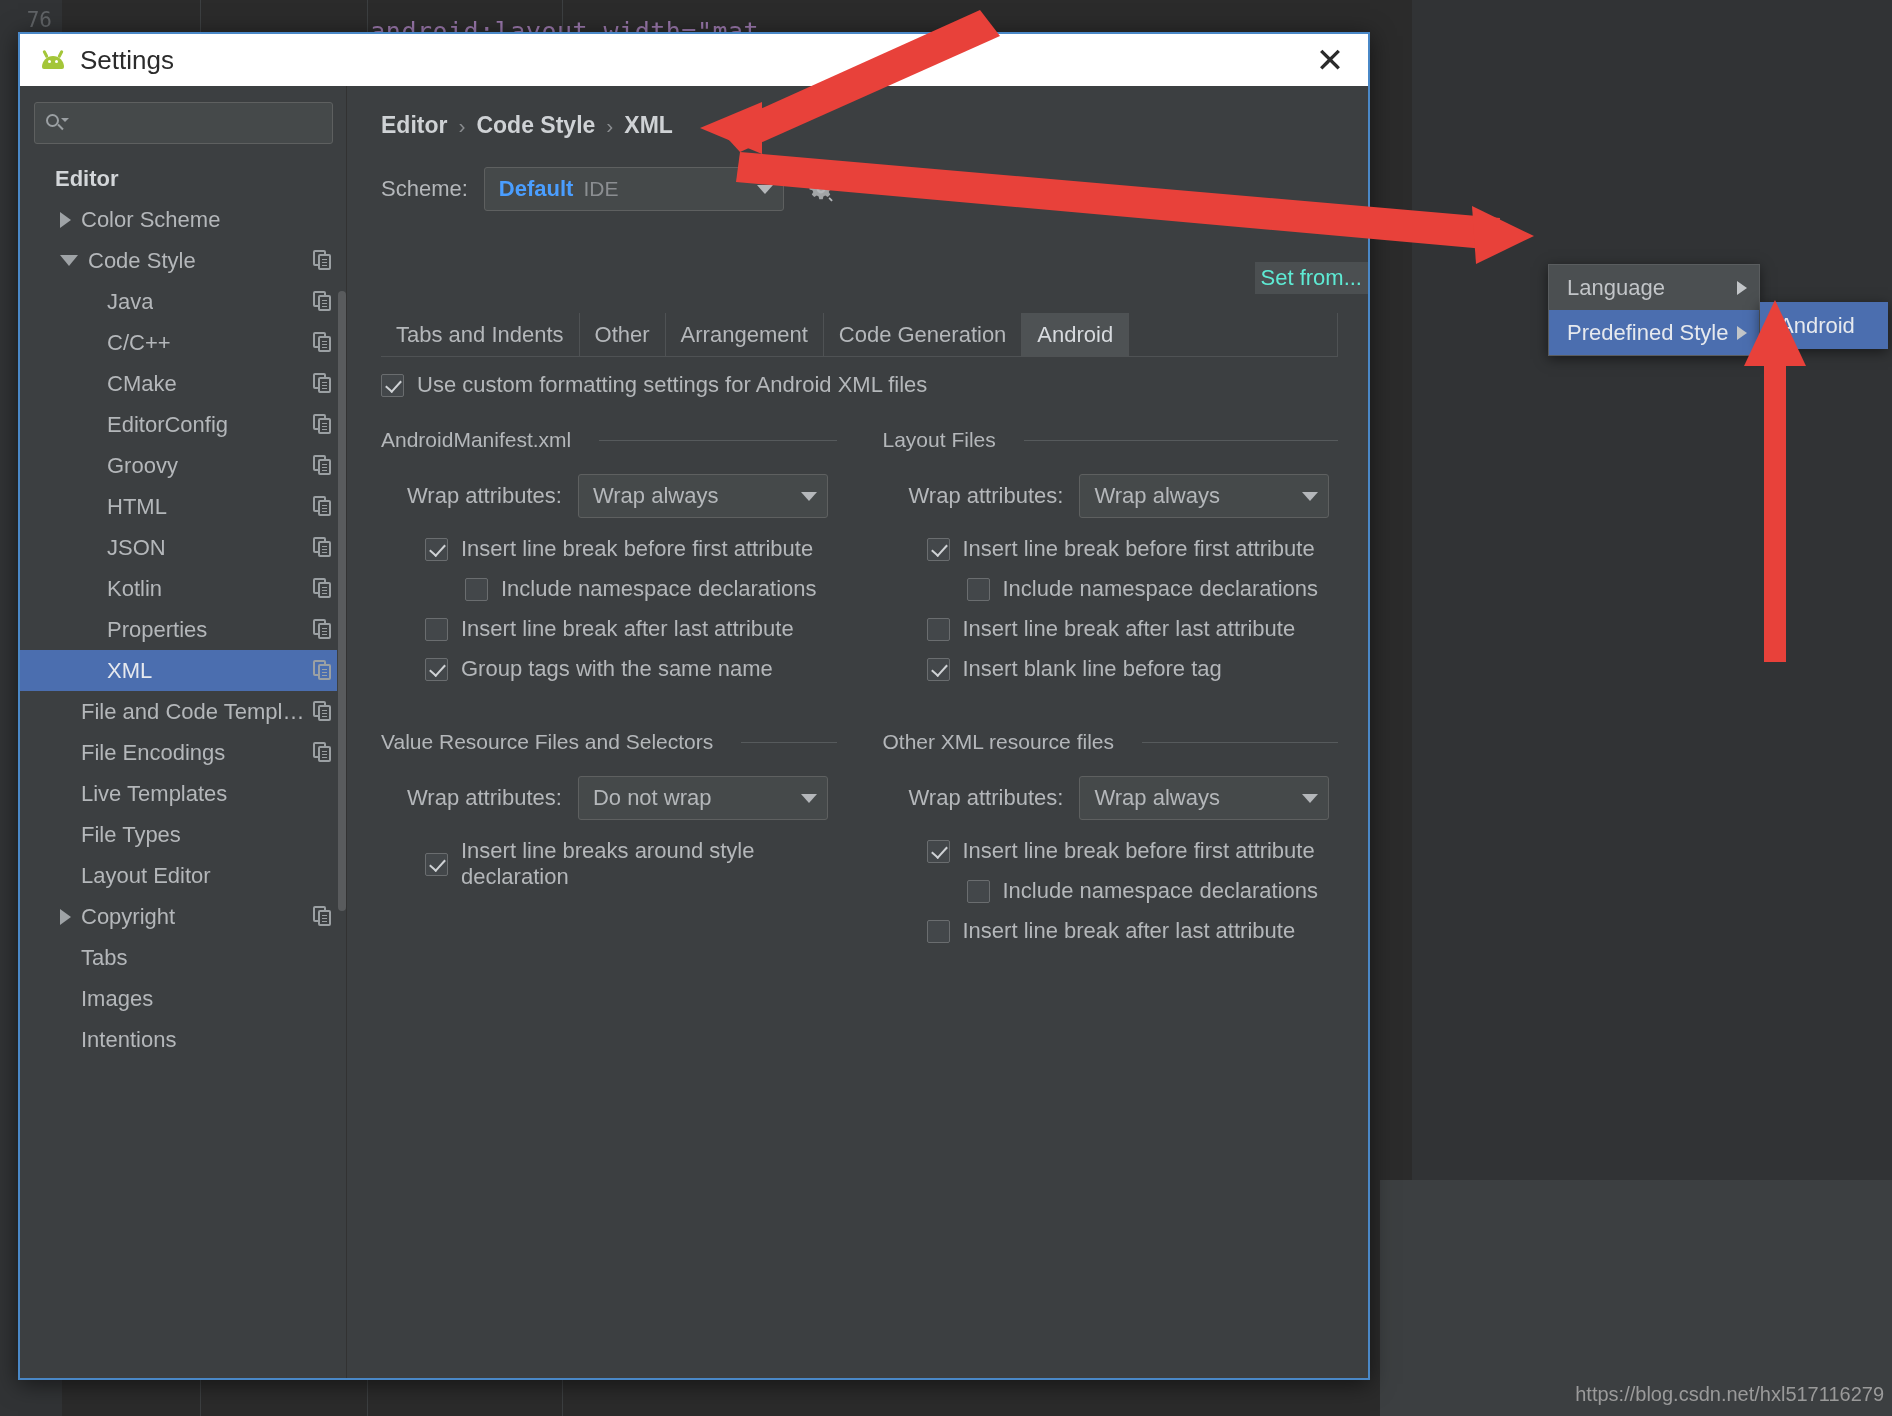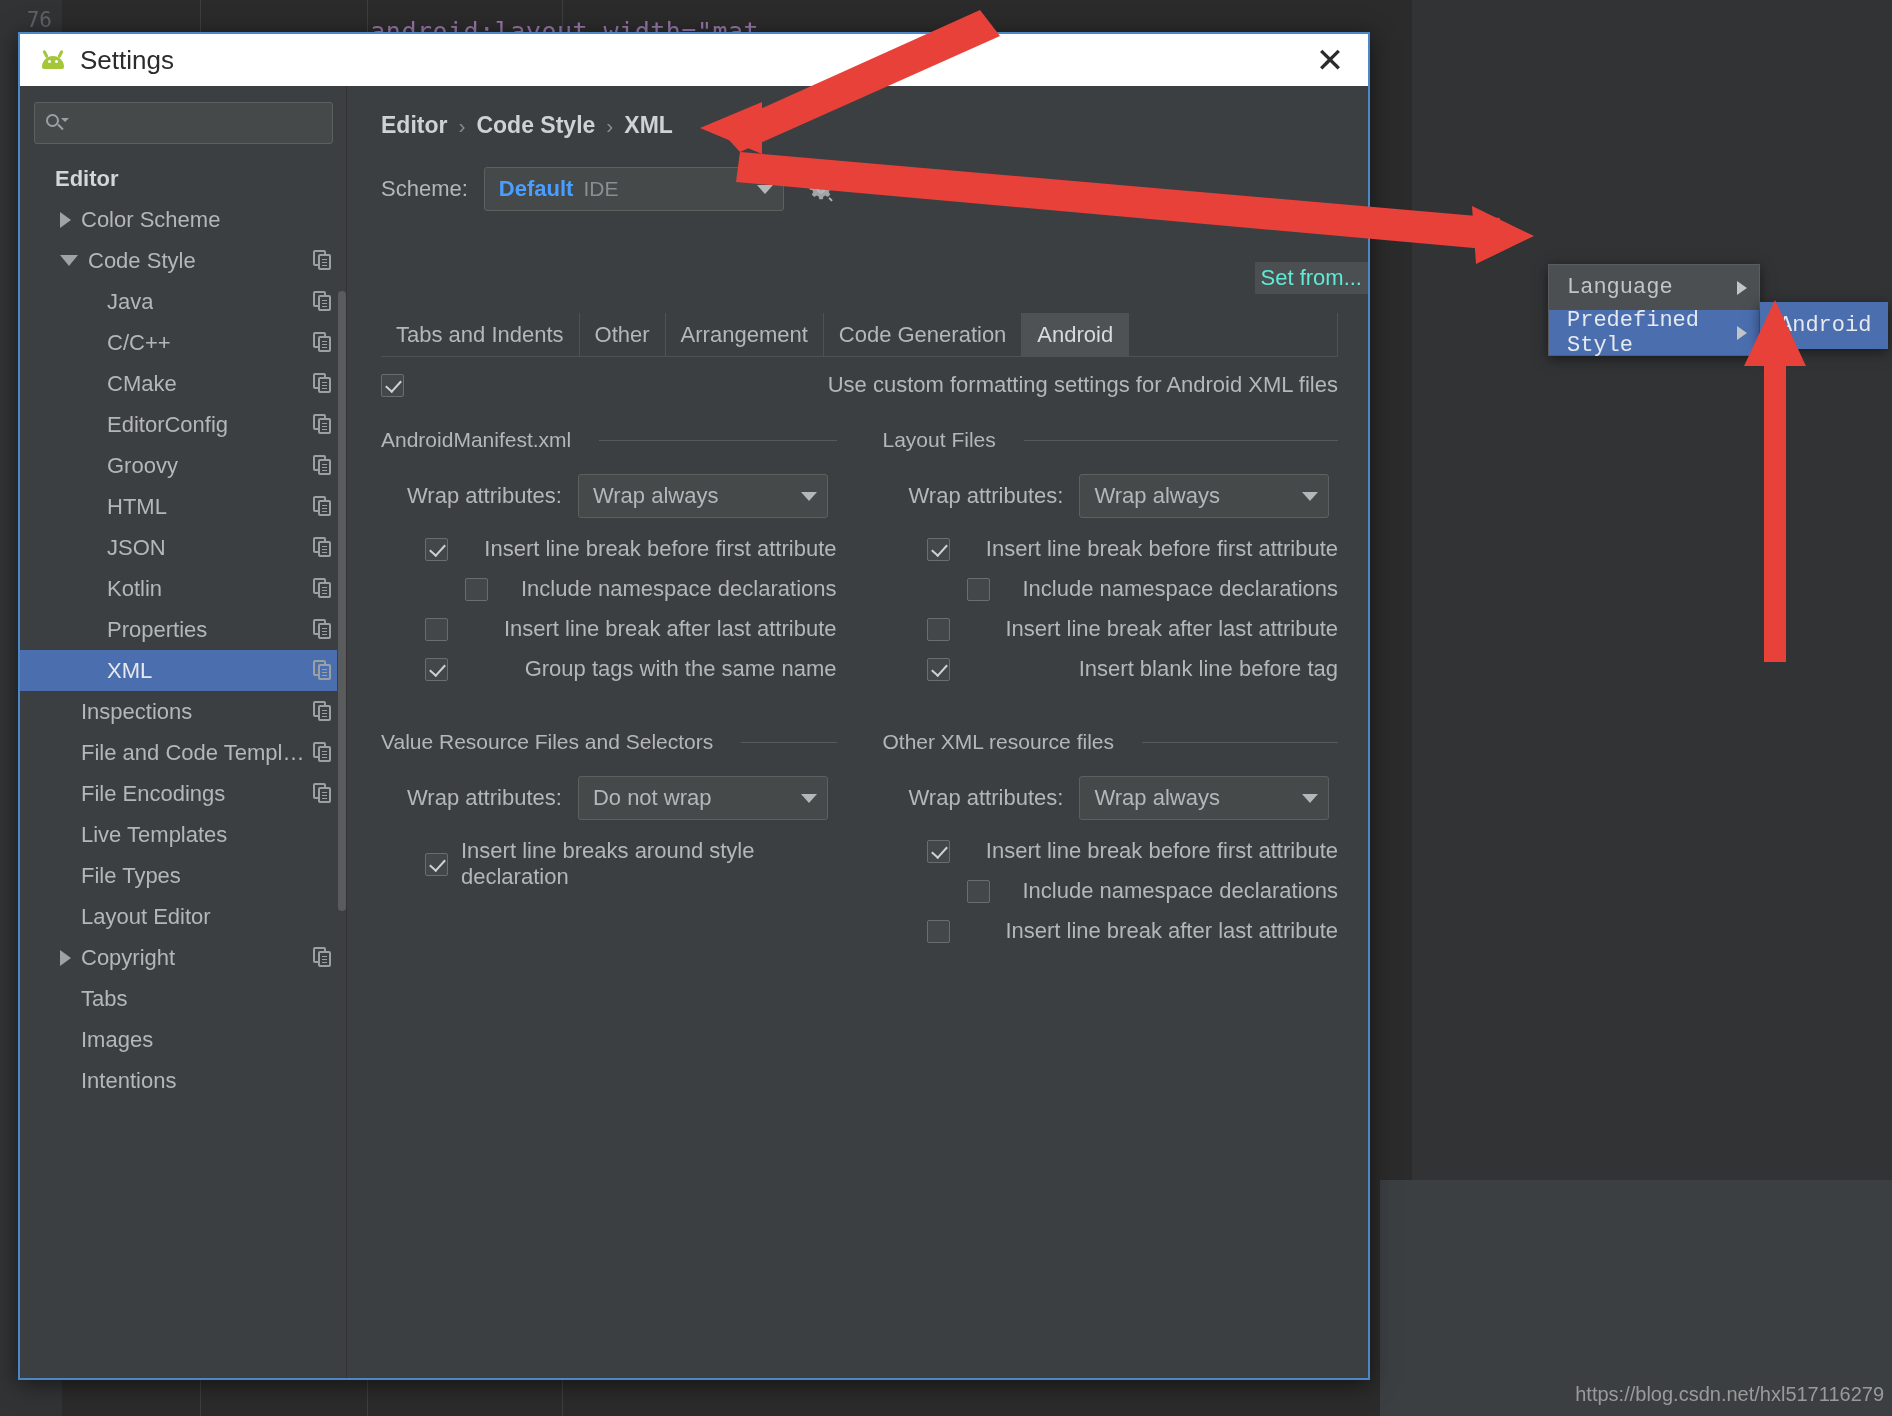--- a/index.html
+++ b/index.html
@@ -208,21 +208,21 @@
   .tab {
     padding: 0 15px; display:flex; align-items:center;
     color: #b4b7ba; font-size: 22px; border-right: 1px solid #4f5254; cursor:pointer;
     background:#3c3f41; white-space:nowrap;
   }
   .tab.sel { background:#4e5254; color:#d7dade; }
   .tab-fill { flex:1; border-bottom:0; }
 
   .form { position: absolute; left: 34px; right: 30px; top: 286px; bottom: 0; }
 
-  .chk-row { display:flex; align-items:center; gap: 13px; justify-content: space-between; }
+  .chk-row { display:flex; align-items:center; gap: 13px; }
   .chk {
     width: 23px; height: 23px; flex:0 0 23px;
     border:1px solid #6a6d6f; background:#43474a; border-radius:2px;
     position:relative;
   }
   .chk.on::after {
     content:""; position:absolute; left:7px; top:2px; width:7px; height:13px;
     border:solid #cfd2d5; border-width:0 2px 2px 0; transform:rotate(42deg);
   }
   .chk-label { color:#b4b7ba; font-size:22px; }
@@ -250,21 +250,21 @@
   .anno { position:absolute; pointer-events:none; }
 
   
   .menu {
     position:absolute; background:#4b4f51; border:1px solid #5a5d5f;
     box-shadow: 0 3px 12px rgba(0,0,0,.5);
   }
   #menu1 { left:1548px; top:264px; width:212px; }
   .mi {
     height: 45px; display:flex; align-items:center;
-    padding: 0 12px 0 18px; color:#c2c5c8; font-size:22px; cursor:pointer;font-family:Liberation Mono, monospace;
+    padding: 0 12px 0 18px; color:#c2c5c8; font-size:22px; cursor:pointer;
   }
   .mi.sel { background:#4b6eaf; color:#e6e9ee; }
   .mi .marrow {
     margin-left:auto; width:0;height:0;
     border-top:7px solid transparent; border-bottom:7px solid transparent;
     border-left:10px solid #c2c5c8;
   }
   #menu2 { left:1760px; top:302px; width:128px; background:#4b6eaf; border-color:#4b6eaf; }
   #menu2 .mi { color:#e6e9ee; }
 </style>
@@ -460,29 +460,20 @@
             <span class="spacer" style="width: 21px;"></span>
             <span class="lbl">XML</span>
             <span class="copy-ico">
               <span class="s1"></span>
               <span class="s2"></span>
             </span>
           </div>
           <div class="tnode">
             <span class="spacer" style="width: 40px;"></span>
             <span class="spacer" style="width: 21px;"></span>
-            <span class="lbl">Inspections</span>
-            <span class="copy-ico">
-              <span class="s1"></span>
-              <span class="s2"></span>
-            </span>
-          </div>
-          <div class="tnode">
-            <span class="spacer" style="width: 40px;"></span>
-            <span class="spacer" style="width: 21px;"></span>
             <span class="lbl">File and Code Templates</span>
             <span class="copy-ico">
               <span class="s1"></span>
               <span class="s2"></span>
             </span>
           </div>
           <div class="tnode">
             <span class="spacer" style="width: 40px;"></span>
             <span class="spacer" style="width: 21px;"></span>
             <span class="lbl">File Encodings</span>

